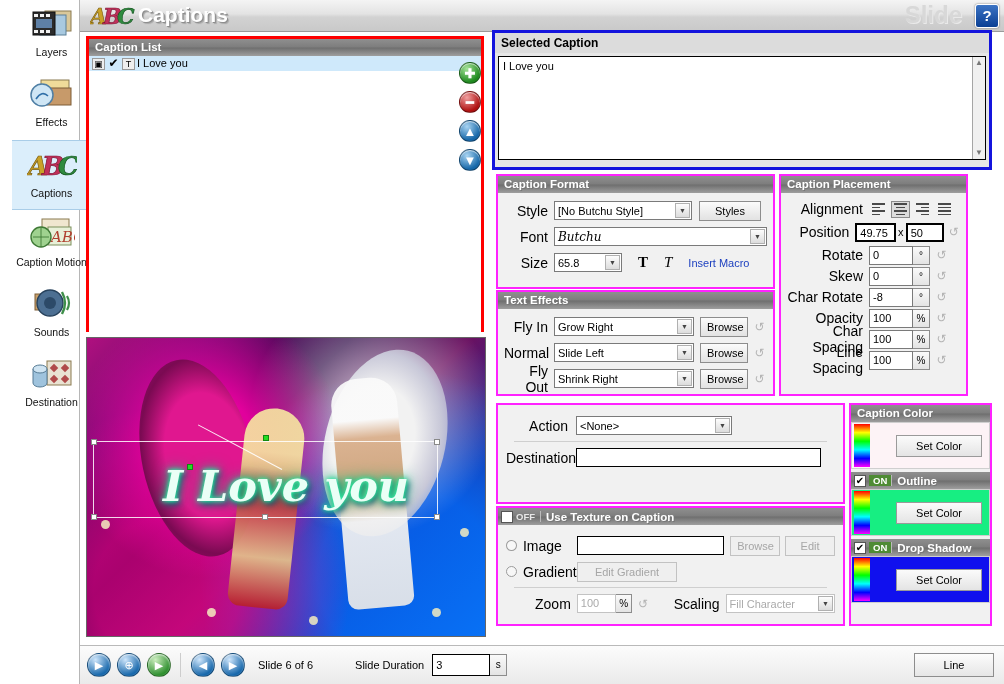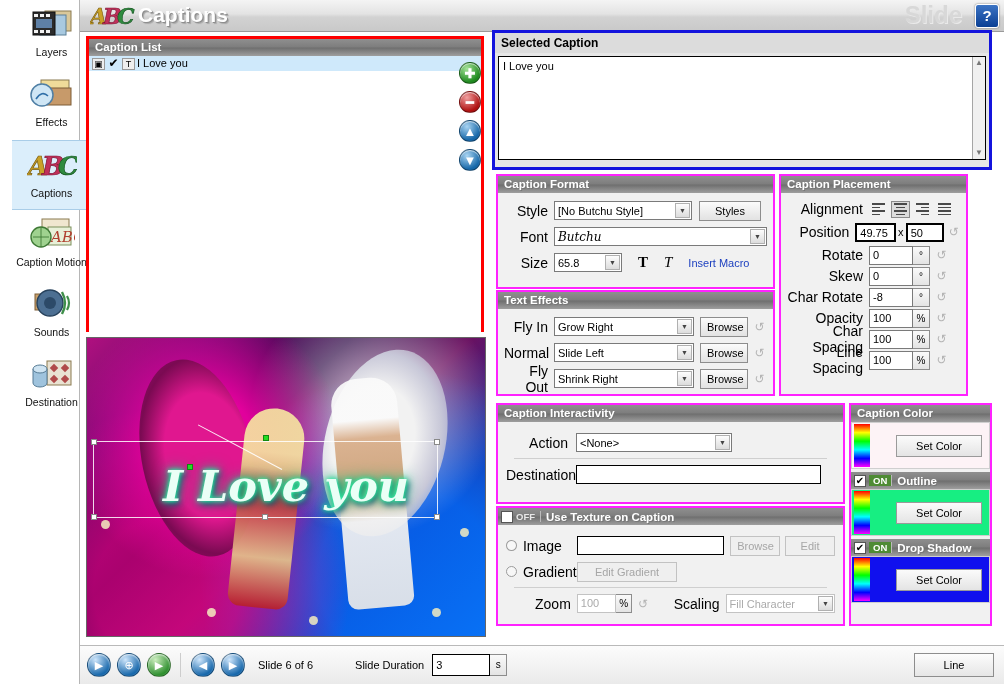--- a/index.html
+++ b/index.html
@@ -588,21 +588,20 @@
       <div class="lab" style="width:78px;">Line Spacing</div>
       <div class="inp" style="width:44px; margin-left:6px;">100</div>
       <div class="unit">%</div>
       <div class="reset-ico">↺</div>
     </div>
 
   </div>
 </div>
 
 <div id="caption-interactivity">
-  <div class="panel-title">Caption Interactivity</div>
   <div class="panel-body" style="padding:6px 8px 0 8px;">
     <div class="row">
       <div class="lab" style="width:62px;">Action</div>
       <div class="combo" style="width:156px; margin-left:8px;">
         <div class="val">&lt;None&gt;</div>
         <div class="arrow">▼</div>
       </div>
     </div>
     <div class="divider"></div>
     <div class="row">

